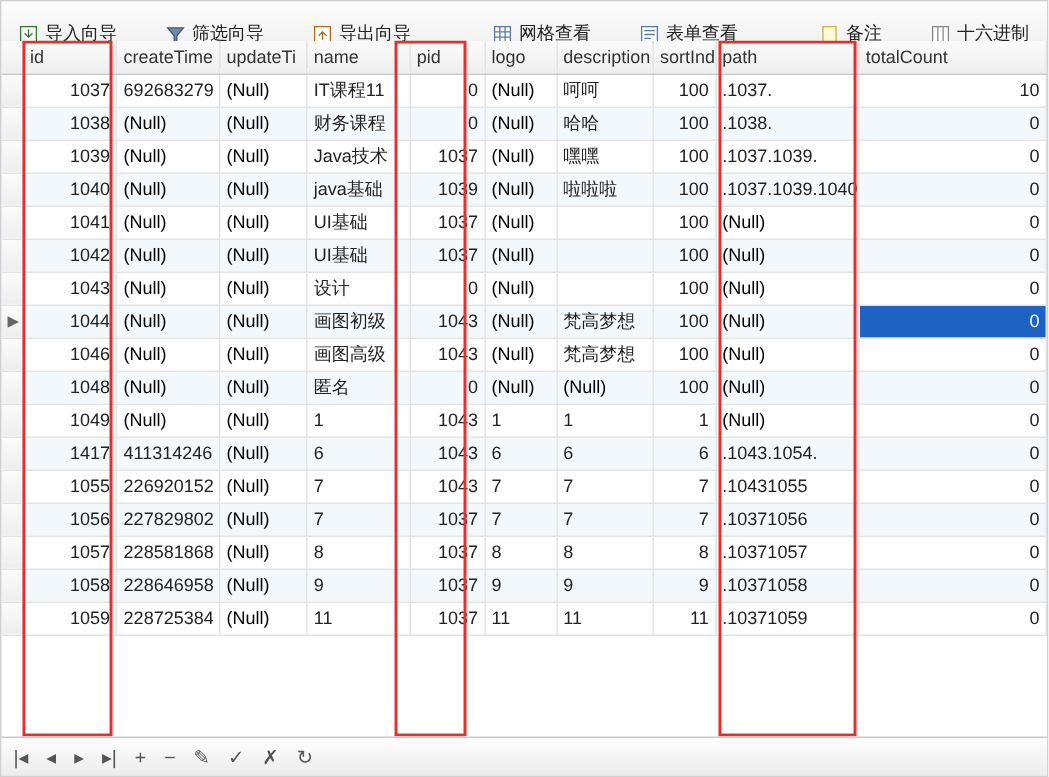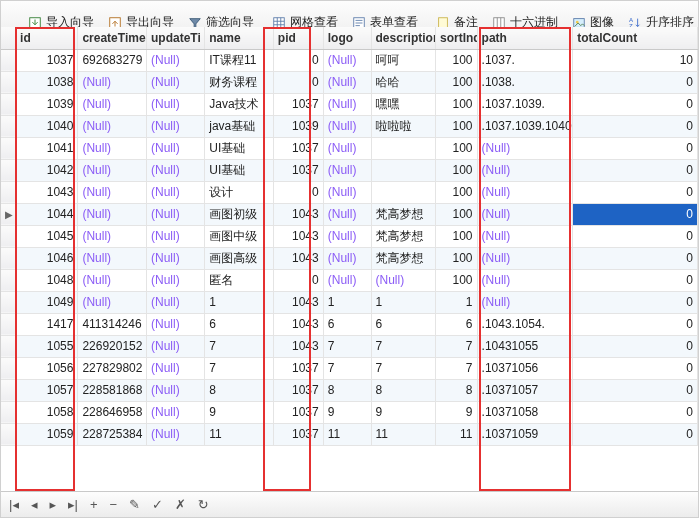--- a/index.html
+++ b/index.html
@@ -1,32 +1,32 @@
 <!DOCTYPE html>
 <html><head>
 <meta charset="utf-8">
 <style>
   html,body{margin:0;padding:0;font-family:"Microsoft YaHei","SimSun",Arial,sans-serif;font-size:12px;color:#222;background:#fff}
   *{box-sizing:border-box}
   .app{width:699px;height:518px;position:relative;border:1px solid #d0d0d0;overflow:hidden}
   
-  .toolbar{height:44px;background:linear-gradient(#fdfdfd,#ececec);border-bottom:1px solid #c9c9c9;display:flex;align-items:center;padding:0 20px;gap:0}
+  .toolbar{height:44px;background:linear-gradient(#fdfdfd,#ececec);border-bottom:1px solid #c9c9c9;display:flex;align-items:center;padding:0 4px;gap:18px}
   .tbtn{display:flex;align-items:center;gap:4px;padding:2px 6px;border:1px solid transparent;border-radius:2px;cursor:pointer;white-space:nowrap}
   .tsep{width:1px;height:18px;background:#c9c9c9;margin:0 2px}
   .ticon{width:14px;height:14px;display:inline-block}
   
   .grid{position:absolute;top:26px;left:0;right:0;bottom:26px;overflow:hidden}
   table{border-collapse:collapse;width:100%;table-layout:fixed}
   th,td{border-right:1px solid #e4e4e4;border-bottom:1px solid #e4e4e4;height:22px;padding:0 4px;overflow:hidden;white-space:nowrap;text-overflow:clip;text-align:left;vertical-align:middle}
-  thead th{background:linear-gradient(#fbfbfb,#eeeef0);font-weight:bold;color:#333;border-bottom:1px solid #c9c9c9}
+  thead th{background:linear-gradient(#fbfbfb,#eeeef0);font-weight:normal;color:#333;border-bottom:1px solid #c9c9c9}
   tbody tr:nth-child(even) td{background:#f3f8fc}
   tbody tr:nth-child(odd) td{background:#ffffff}
   .gutter{width:14px;min-width:14px;background:linear-gradient(#fbfbfb,#eeeef0)!important;border-right:1px solid #c9c9c9}
   .num{text-align:right}
-  .null{color:#8b5cf6}
+  .null{color:#000000}
   .cell-selected{background:#1e63c4!important;color:#fff!important;text-align:right}
   .row-marker{color:#666;font-size:10px;text-align:center}
   
   .hl{position:absolute;border:2px solid #e53030;pointer-events:none}
   
   .navbar{position:absolute;left:0;right:0;bottom:0;height:26px;background:linear-gradient(#fdfdfd,#ececec);border-top:1px solid #c9c9c9;display:flex;align-items:center;padding:0 6px;gap:8px;font-size:13px;color:#555}
   .navbtn{cursor:pointer;padding:0 2px}
 </style>
 </head>
 <body>
@@ -36,30 +36,30 @@
   <div class="toolbar">
     <div class="tbtn">
       <span class="ticon"><svg viewBox="0 0 16 16">
             <rect x="2" y="2" width="12" height="12" fill="#fff" stroke="#2d7a2d"></rect>
             <path d="M8 4v6M5 7l3 3 3-3" stroke="#2d7a2d" fill="none"></path>
           </svg></span>
       <span>导入向导</span>
     </div>
     <div class="tbtn">
       <span class="ticon"><svg viewBox="0 0 16 16">
+            <path d="M2 3h12L9 9v4l-2 1V9z" fill="#6f8aa8" stroke="#3d5a78"></path>
+          </svg></span>
+      <span>筛选向导</span>
+    </div>
+    <div class="tbtn">
+      <span class="ticon"><svg viewBox="0 0 16 16">
             <rect x="2" y="2" width="12" height="12" fill="#fff" stroke="#b06a1a"></rect>
             <path d="M8 12V6M5 9l3-3 3 3" stroke="#b06a1a" fill="none"></path>
           </svg></span>
       <span>导出向导</span>
-    </div>
-    <div class="tbtn">
-      <span class="ticon"><svg viewBox="0 0 16 16">
-            <path d="M2 3h12L9 9v4l-2 1V9z" fill="#6f8aa8" stroke="#3d5a78"></path>
-          </svg></span>
-      <span>筛选向导</span>
     </div>
     <span class="tsep"></span>
     <div class="tbtn">
       <span class="ticon"><svg viewBox="0 0 16 16">
             <rect x="2" y="2" width="12" height="12" fill="#fff" stroke="#5a7aa8"></rect>
             <path d="M2 6h12M2 10h12M6 2v12M10 2v12" stroke="#5a7aa8"></path>
           </svg></span>
       <span>网格查看</span>
     </div>
     <div class="tbtn">
@@ -231,33 +231,20 @@
             <td>画图初级</td>
             <td class="num">1043</td>
             <td class="null">(Null)</td>
             <td>梵高梦想</td>
             <td class="num">100</td>
             <td class="null">(Null)</td>
             <td class="num cell-selected">0</td>
           </tr>
           <tr>
             <td class="gutter row-marker"></td>
-            <td class="num">1045</td>
-            <td class="null">(Null)</td>
-            <td class="null">(Null)</td>
-            <td>画图中级</td>
-            <td class="num">1043</td>
-            <td class="null">(Null)</td>
-            <td>梵高梦想</td>
-            <td class="num">100</td>
-            <td class="null">(Null)</td>
-            <td class="num">0</td>
-          </tr>
-          <tr>
-            <td class="gutter row-marker"></td>
             <td class="num">1046</td>
             <td class="null">(Null)</td>
             <td class="null">(Null)</td>
             <td>画图高级</td>
             <td class="num">1043</td>
             <td class="null">(Null)</td>
             <td>梵高梦想</td>
             <td class="num">100</td>
             <td class="null">(Null)</td>
             <td class="num">0</td>

